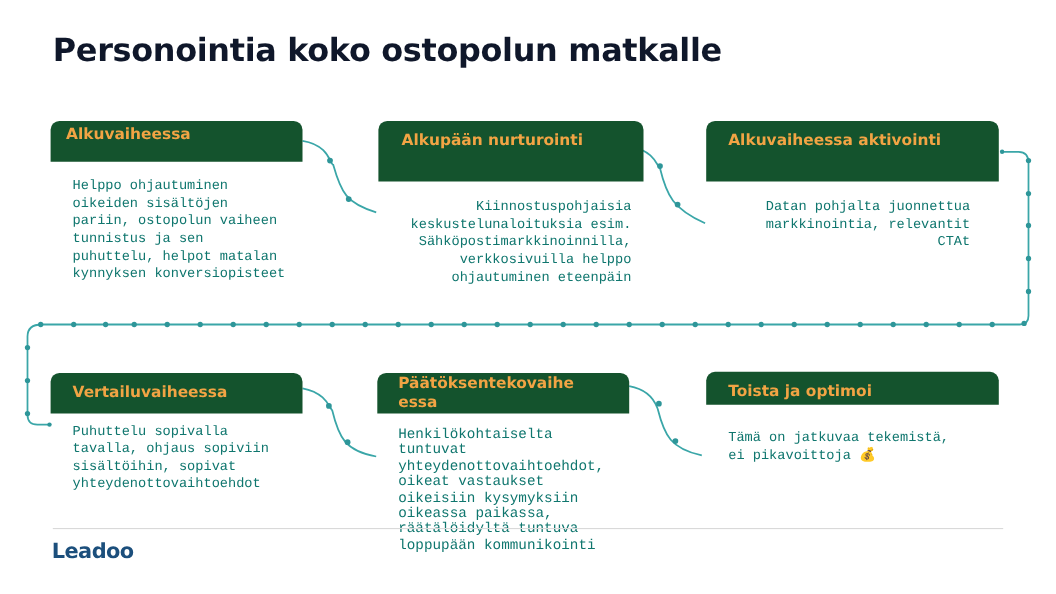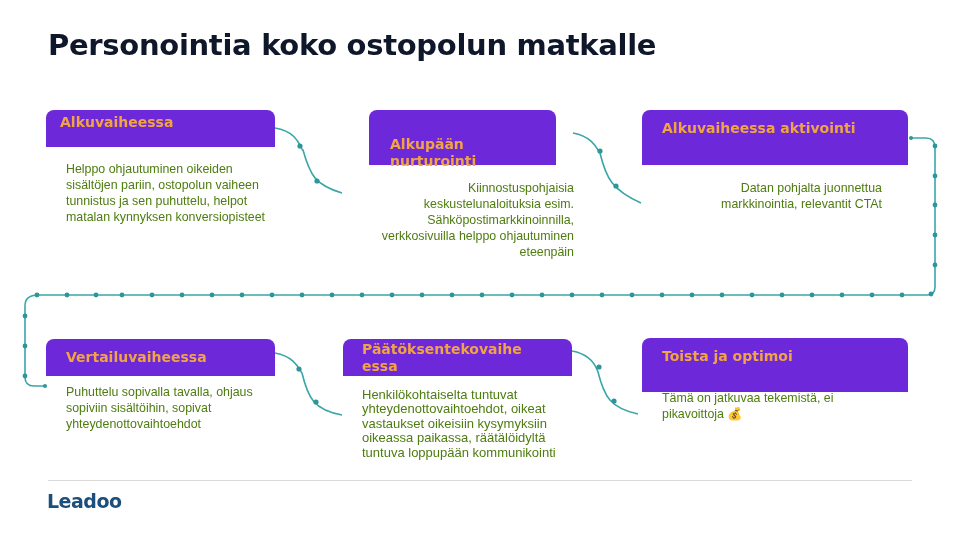--- a/index.html
+++ b/index.html
@@ -5,30 +5,30 @@
     * { margin: 0; padding: 0; box-sizing: border-box; }
     html, body { width: 960px; height: 540px; background: #ffffff; overflow: hidden; }
     body { position: relative; font-family: "Liberation Sans", "DejaVu Sans", sans-serif; }
     .title {
       position: absolute; left: 48px; top: 28px;
       font-family: "DejaVu Sans", sans-serif; font-weight: bold;
       font-size: 29px; color: #0f172a; letter-spacing: -0.3px;
     }
     .connector { position: absolute; left: 0; top: 0; width: 960px; height: 540px; pointer-events: none; }
     .card-head {
-      position: absolute; background: #6d28d9; border-radius: 8px 8px 0 0;
+      position: absolute; background: #14532d; border-radius: 8px 8px 0 0;
       padding: 4px 20px 0 14px;
     }
     .card-head span {
       font-family: "DejaVu Sans", sans-serif; font-weight: bold;
       font-size: 14px; color: #f2a444; line-height: 17px; display: block;
     }
     .card-body {
-      position: absolute; font-family: Liberation Sans, sans-serif;
-      font-size: 12.4px; color: #4d7c0f; line-height: 16px;
+      position: absolute; font-family: Liberation Mono, monospace;
+      font-size: 12.4px; color: #0f766e; line-height: 16px;
     }
     .card-body.small { font-size: 13px; line-height: 14.4px; }
     .divider { position: absolute; left: 48px; top: 480px; width: 864px; height: 1px; background: #d9d9d9; }
     .logo {
       position: absolute; left: 47px; top: 490px;
       font-family: "DejaVu Sans", sans-serif; font-weight: bold;
       font-size: 19px; color: #1c4f7c; letter-spacing: -0.5px;
     }
   </style>
 </head>
@@ -100,41 +100,41 @@
       <circle cx="25" cy="376" r="2.4"></circle>
     <circle cx="45" cy="386" r="2"></circle>
   </g>
 </svg>
 
 <div class="card-head" style="left:46px; top:110px; width:229px; height:37px;">
   <span>Alkuvaiheessa</span>
 </div>
 <div class="card-body" style="left:66px; top:161px; width:200px;">Helppo ohjautuminen oikeiden sisältöjen pariin, ostopolun vaiheen tunnistus ja sen puhuttelu, helpot matalan kynnyksen konversiopisteet</div>
 
-<div class="card-head" style="left:344px; top:110px; width:187px; height:55px; padding-top:26px; padding-left:21px;margin-left:25px;">
+<div class="card-head" style="left:344px; top:110px; width:241px; height:55px; padding-top:10px; padding-left:21px;">
   <span>Alkupään nurturointi</span>
 </div>
 <div class="card-body" style="left:364px; top:180px; width:210px;text-align:right;">Kiinnostuspohjaisia keskustelunaloituksia esim. Sähköpostimarkkinoinnilla, verkkosivuilla helppo ohjautuminen eteenpäin</div>
 
 <div class="card-head" style="left:642px; top:110px; width:266px; height:55px; padding-top:10px; padding-left:20px;">
   <span>Alkuvaiheessa aktivointi</span>
 </div>
 <div class="card-body" style="left:662px; top:180px; width:220px;text-align:right;">Datan pohjalta juonnettua markkinointia, relevantit CTAt</div>
 
 <div class="card-head" style="left:46px; top:339px; width:229px; height:37px; padding-top:10px; padding-left:20px;">
   <span>Vertailuvaiheessa</span>
 </div>
 <div class="card-body" style="left:66px; top:384px; width:200px;">Puhuttelu sopivalla tavalla, ohjaus sopiviin sisältöihin, sopivat yhteydenottovaihtoehdot</div>
 
 <div class="card-head" style="left:343px; top:339px; width:229px; height:37px; padding-top:2px; padding-left:19px; padding-right:40px;">
   <span>Päätöksentekovaihe essa</span>
 </div>
 <div class="card-body small" style="left:362px; top:388px; width:205px;">Henkilökohtaiselta tuntuvat yhteydenottovaihtoehdot, oikeat vastaukset oikeisiin kysymyksiin oikeassa paikassa, räätälöidyltä tuntuva loppupään kommunikointi</div>
 
-<div class="card-head" style="left:642px; top:338px; width:266px; height:54px; padding-top:10px; padding-left:20px;">
+<div class="card-head" style="left:642px; top:338px; width:266px; height:30px; padding-top:10px; padding-left:20px;">
   <span>Toista ja optimoi</span>
 </div>
 <div class="card-body" style="left:662px; top:390px; width:220px;">
   <span>Tämä on jatkuvaa tekemistä, ei pikavoittoja 💰</span>
 </div>
 
 <div class="divider"></div>
 <div class="logo">Leadoo</div>
 
 </body></html>

